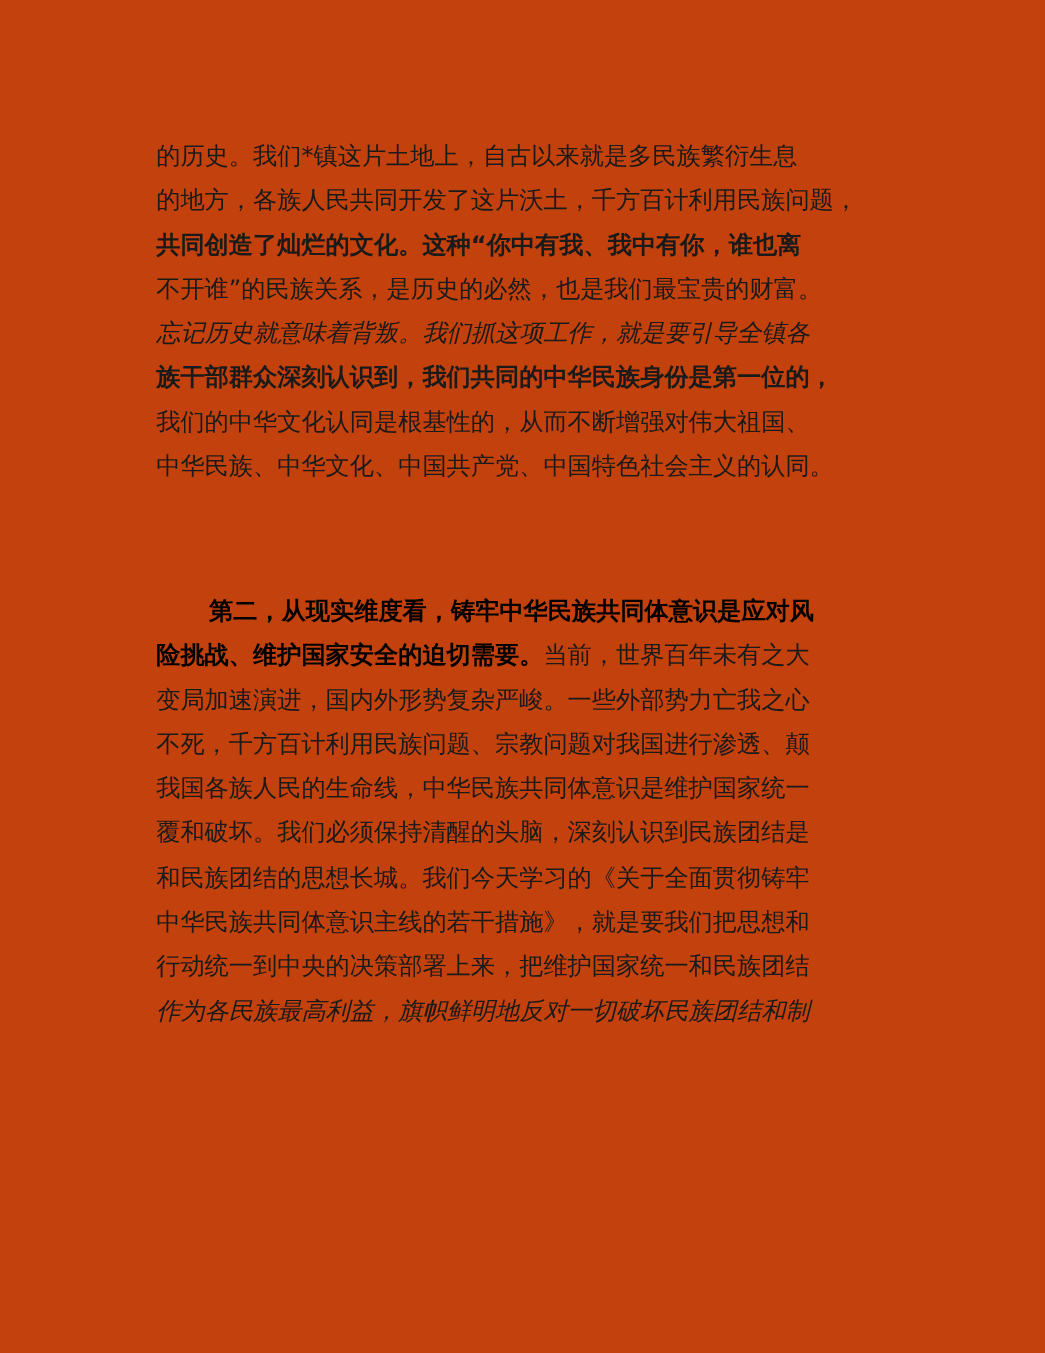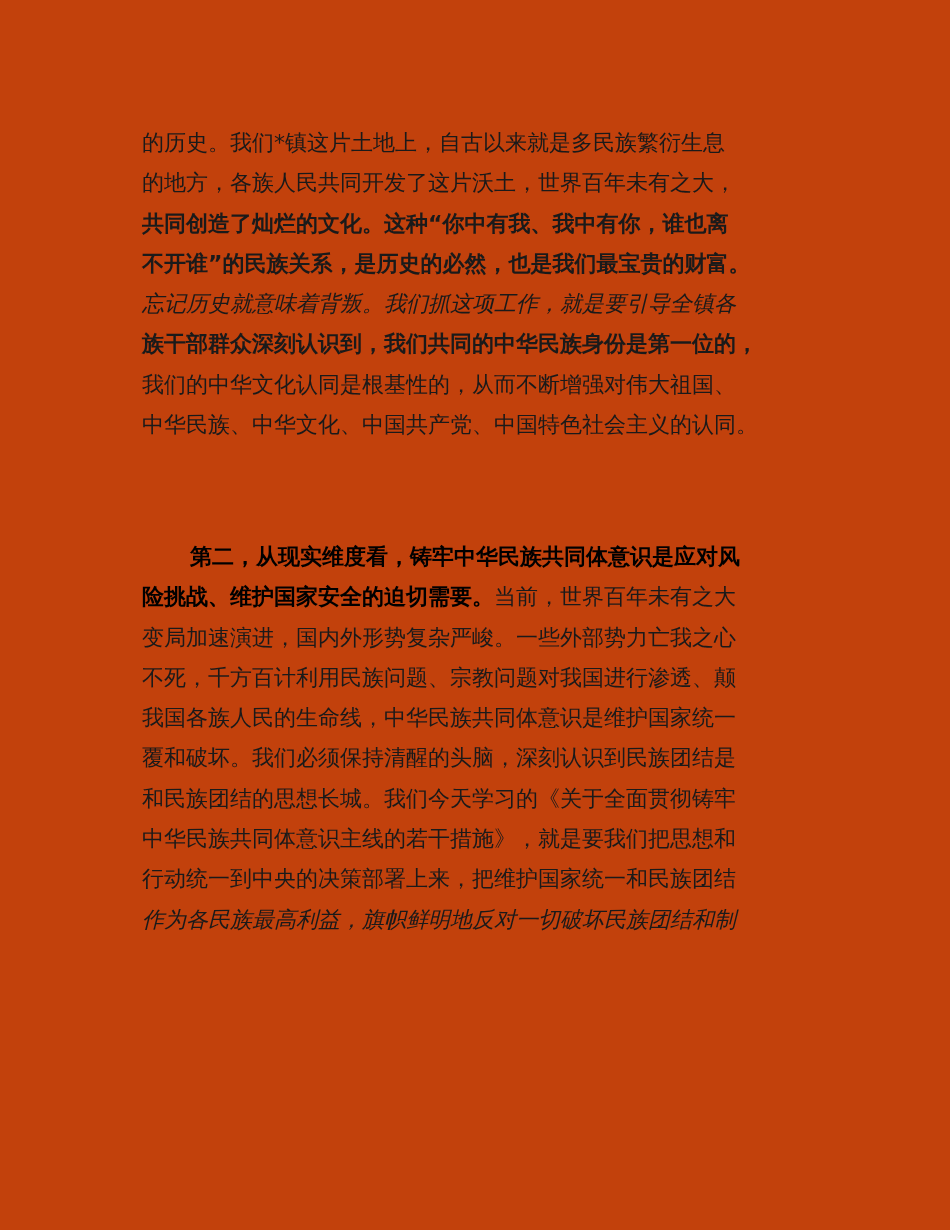--- a/index.html
+++ b/index.html
@@ -50,23 +50,23 @@
   #para-1 { top: 123px; }
   #para-2 { top: 537px; }
 </style>
 </head>
 <body>
 
 <div class="page">
 
   <div class="paragraph" id="para-1">
     <div class="line" style="letter-spacing: 0px; text-align-last: left;">的历史。我们*镇这片土地上，自古以来就是多民族繁衍生息</div>
-    <div class="line" style="letter-spacing: 0px; text-align-last: left;">的地方，各族人民共同开发了这片沃土，世界百年未有之大，</div>
+    <div class="line" style="letter-spacing: 0px; text-align-last: left;">的地方，各族人民共同开发了这片沃土，千方百计利用民族问题，</div>
     <div class="line" style="letter-spacing: 0px; text-align-last: left; font-weight: bold;">共同创造了灿烂的文化。这种“你中有我、我中有你，谁也离</div>
-    <div class="line" style="letter-spacing: 0px; text-align-last: left; font-weight: bold;">不开谁”的民族关系，是历史的必然，也是我们最宝贵的财富。</div>
+    <div class="line" style="letter-spacing: 0px; text-align-last: left;">不开谁”的民族关系，是历史的必然，也是我们最宝贵的财富。</div>
     <div class="line" style="letter-spacing: 0px; text-align-last: left; font-style: italic;">忘记历史就意味着背叛。我们抓这项工作，就是要引导全镇各</div>
     <div class="line" style="letter-spacing: 0px; text-align-last: left; font-weight: bold;">族干部群众深刻认识到，我们共同的中华民族身份是第一位的，</div>
     <div class="line" style="letter-spacing: 0px; text-align-last: left;">我们的中华文化认同是根基性的，从而不断增强对伟大祖国、</div>
     <div class="line" style="letter-spacing: 0px; text-align-last: left;">中华民族、中华文化、中国共产党、中国特色社会主义的认同。</div>
   </div>
 
   <div class="paragraph" id="para-2">
     <div class="line indent bold" style="letter-spacing: 0px; text-align-last: left;">第二，从现实维度看，铸牢中华民族共同体意识是应对风</div>
     <div class="line" style="letter-spacing: 0px; text-align-last: left;"><span class="bold">险挑战、维护国家安全的迫切需要。</span><span class="normal">当前，世界百年未有之大</span></div>
     <div class="line" style="letter-spacing: 0px; text-align-last: left;">变局加速演进，国内外形势复杂严峻。一些外部势力亡我之心</div>

